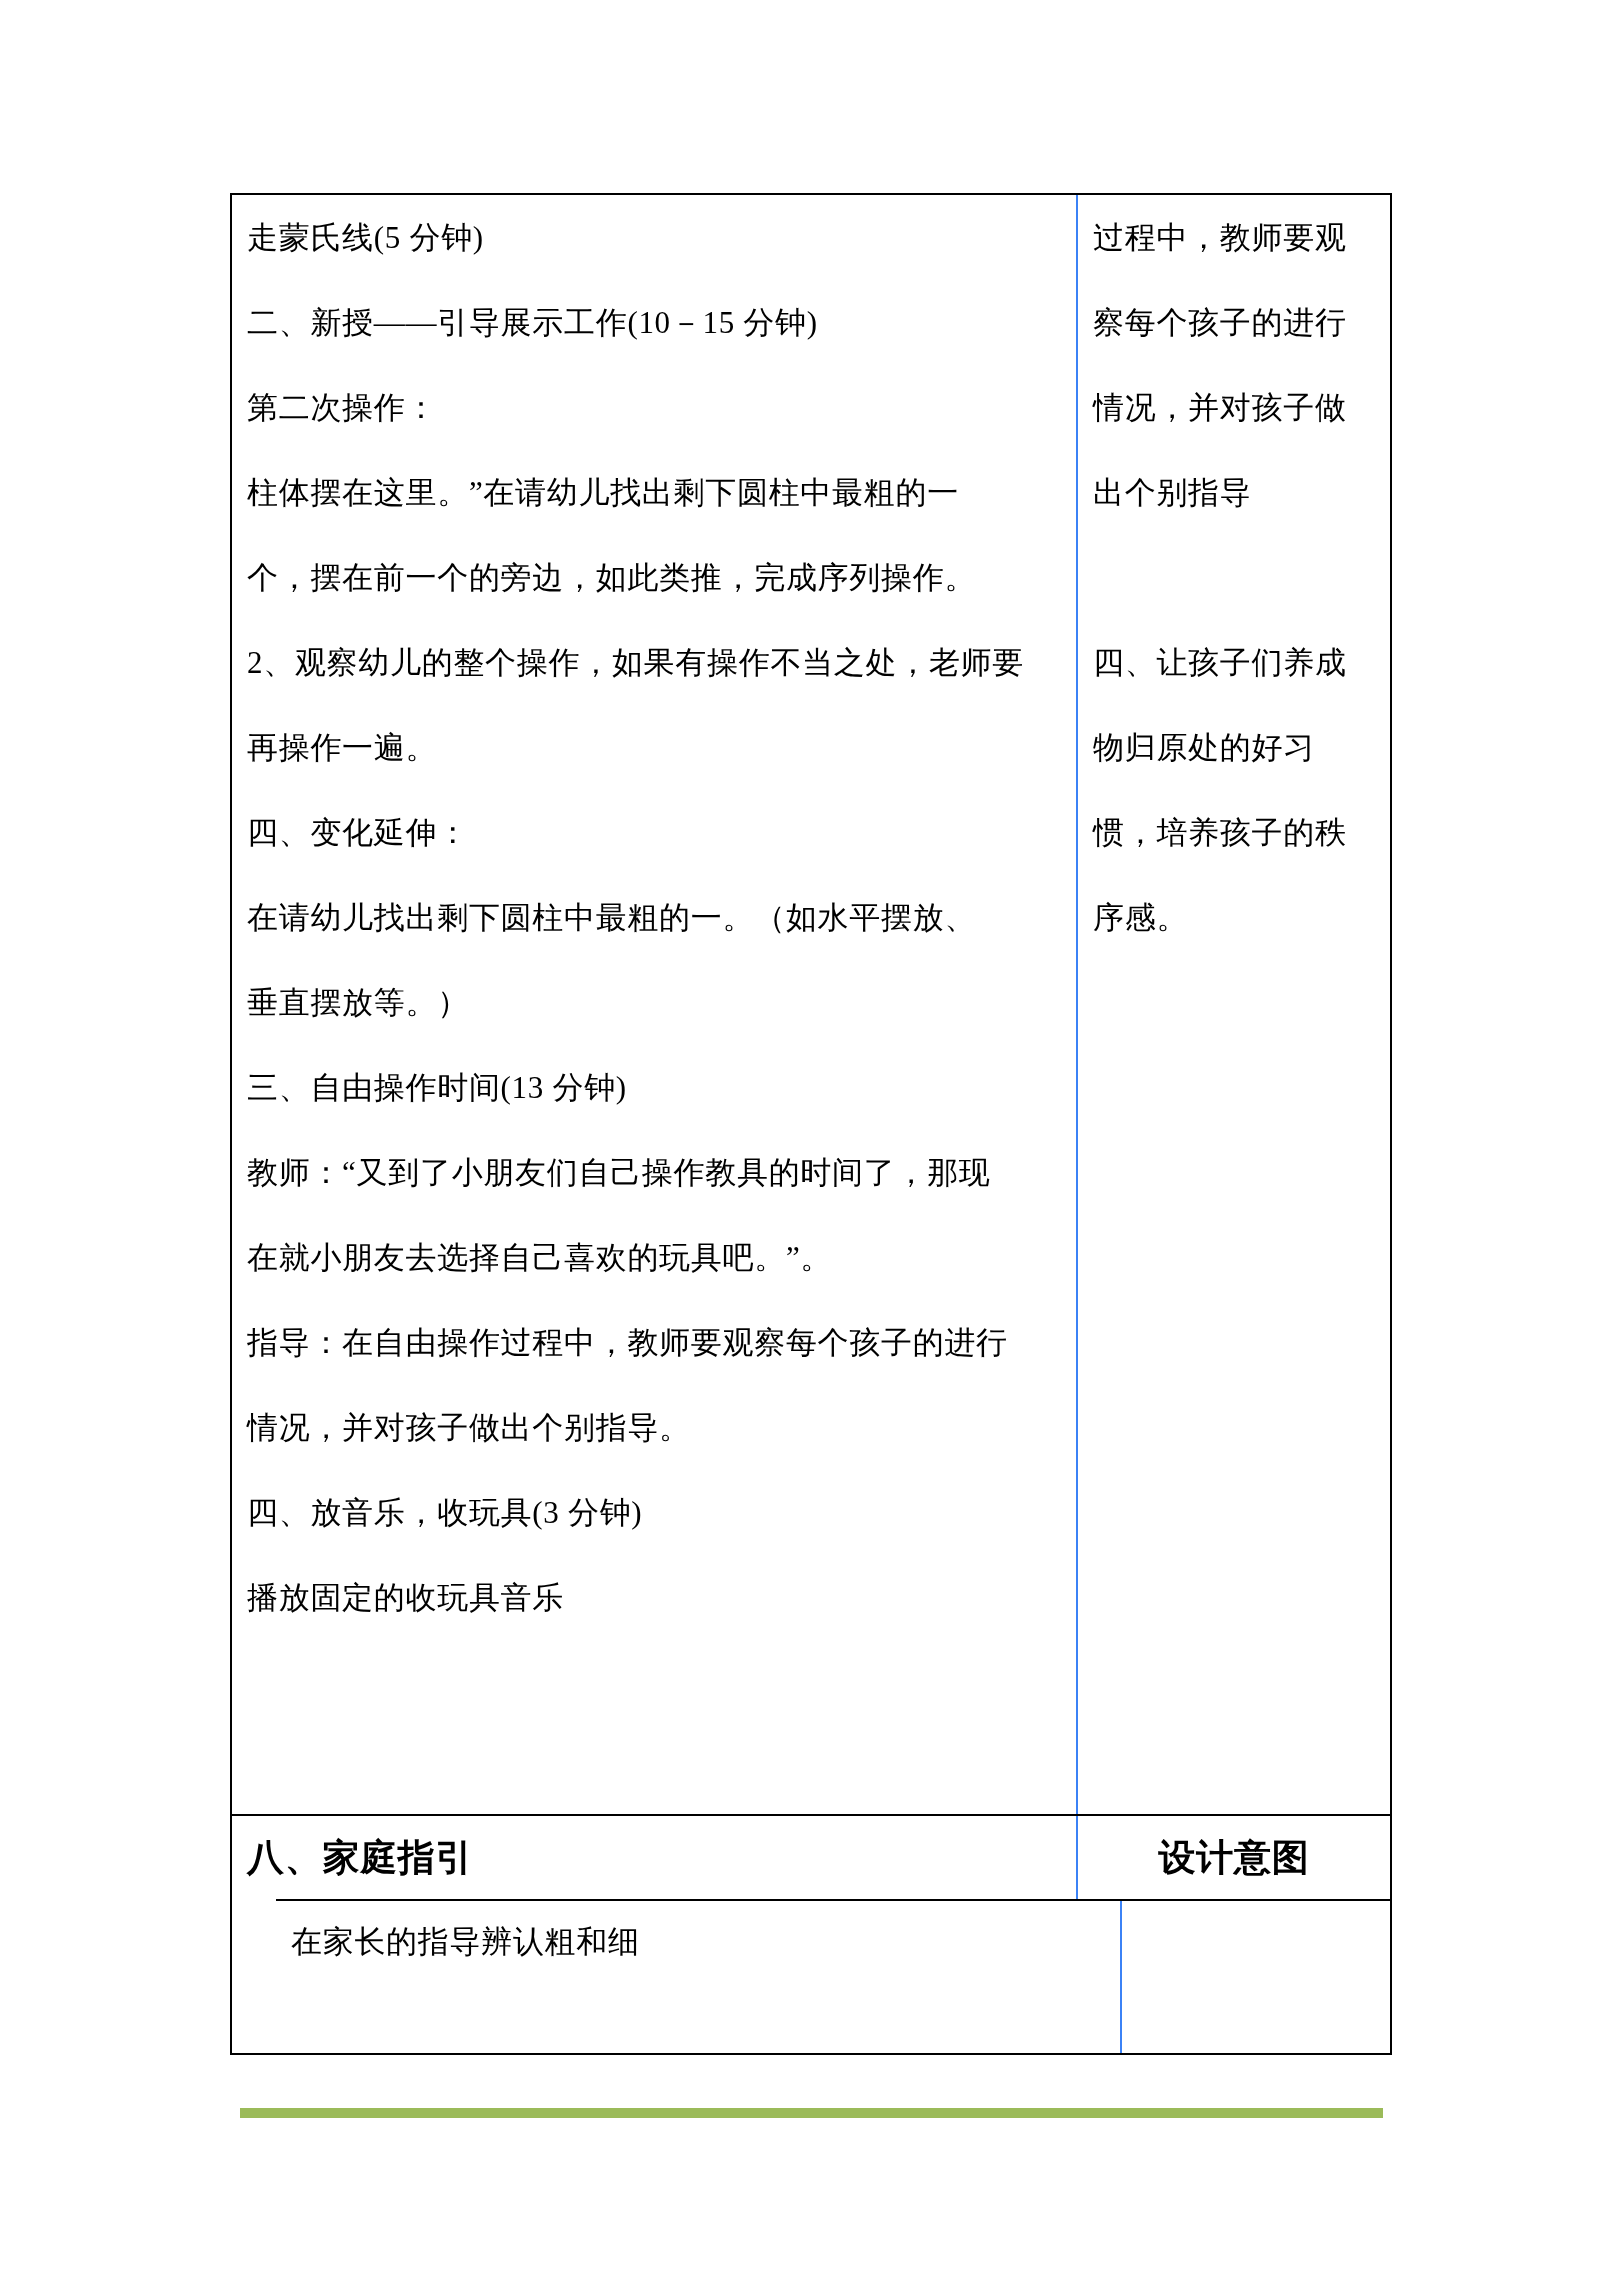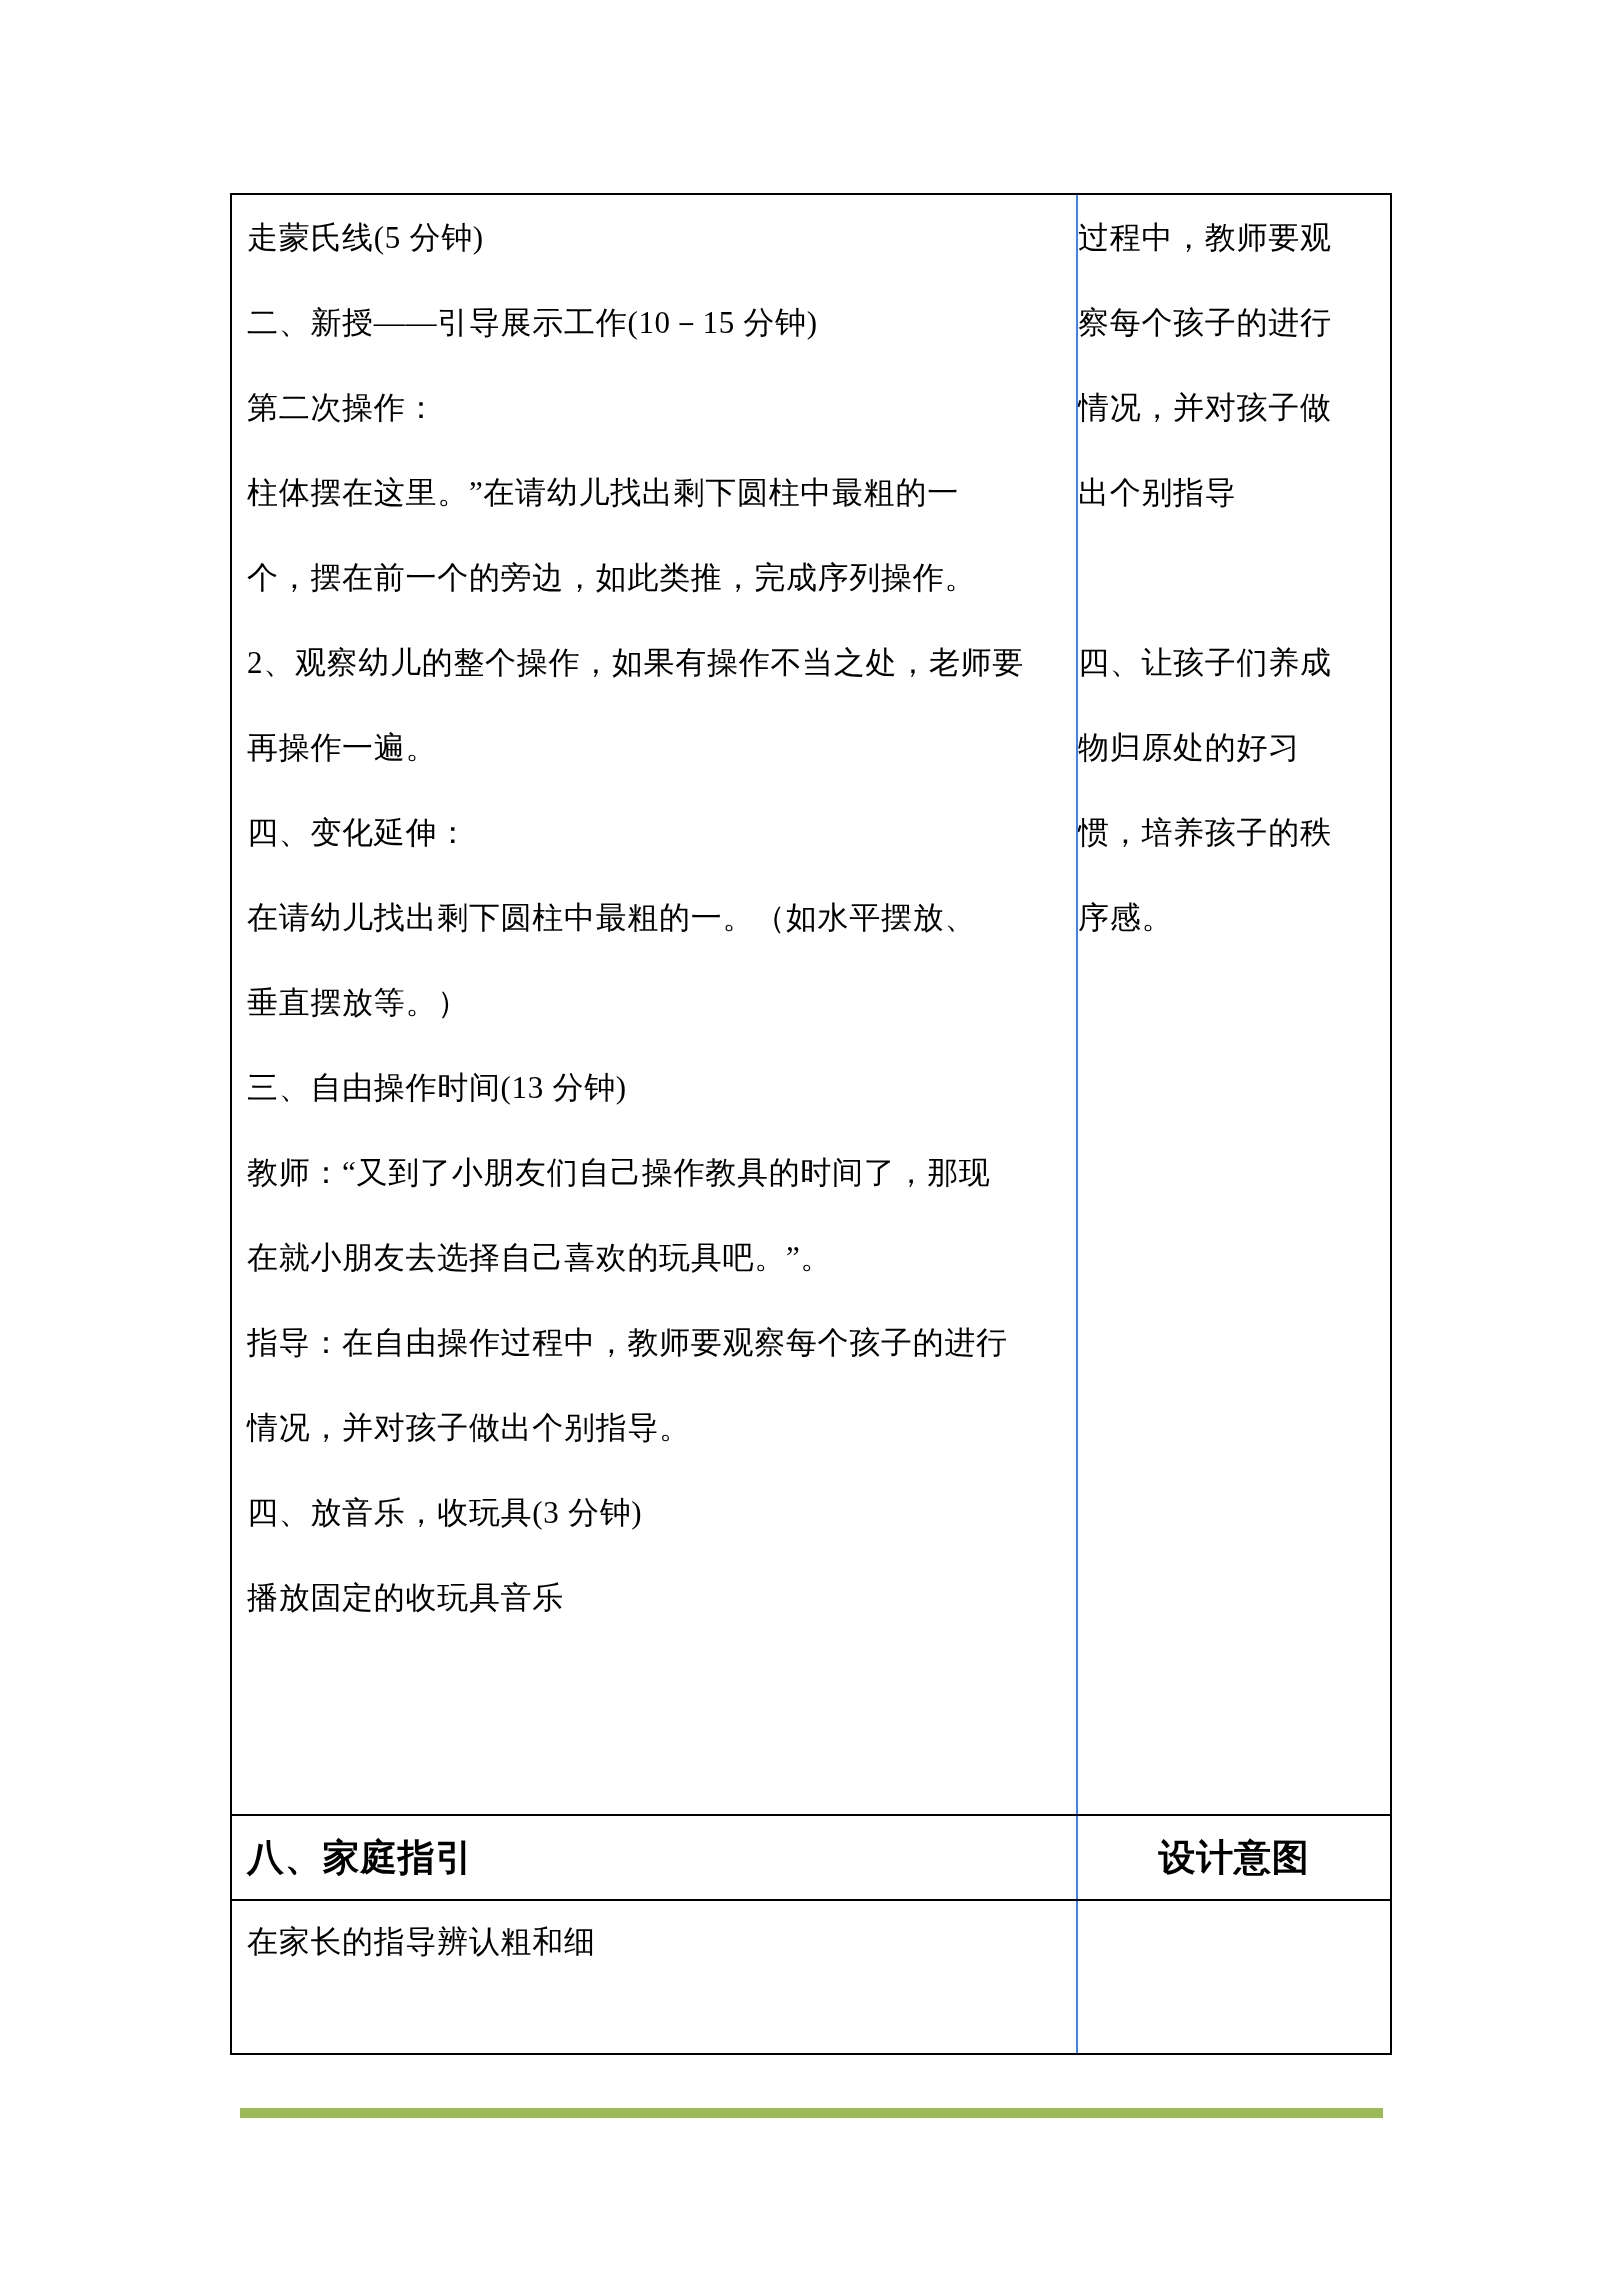--- a/index.html
+++ b/index.html
@@ -37,24 +37,25 @@
     box-sizing: border-box;
     overflow: hidden;
   }
   .cell.left {
     width: 846px;
     border-right: 2px solid #3b82f6;
     padding-left: 15px;
   }
   .cell.right {
     flex: 1;
+    padding-left: 15px;
   }
   .row-main { height: 1619px; }
   .row-heading { height: 85px; }
-  .row-footer { height: 154px; }
+  .row-footer { height: 154px; margin-left: 44px; }
 
   .ln {
     margin: 0;
     height: 85px;
     line-height: 85px;
     font-size: 31px;
     letter-spacing: 0.7px;
     white-space: nowrap;
   }
   .row-heading .cell {

